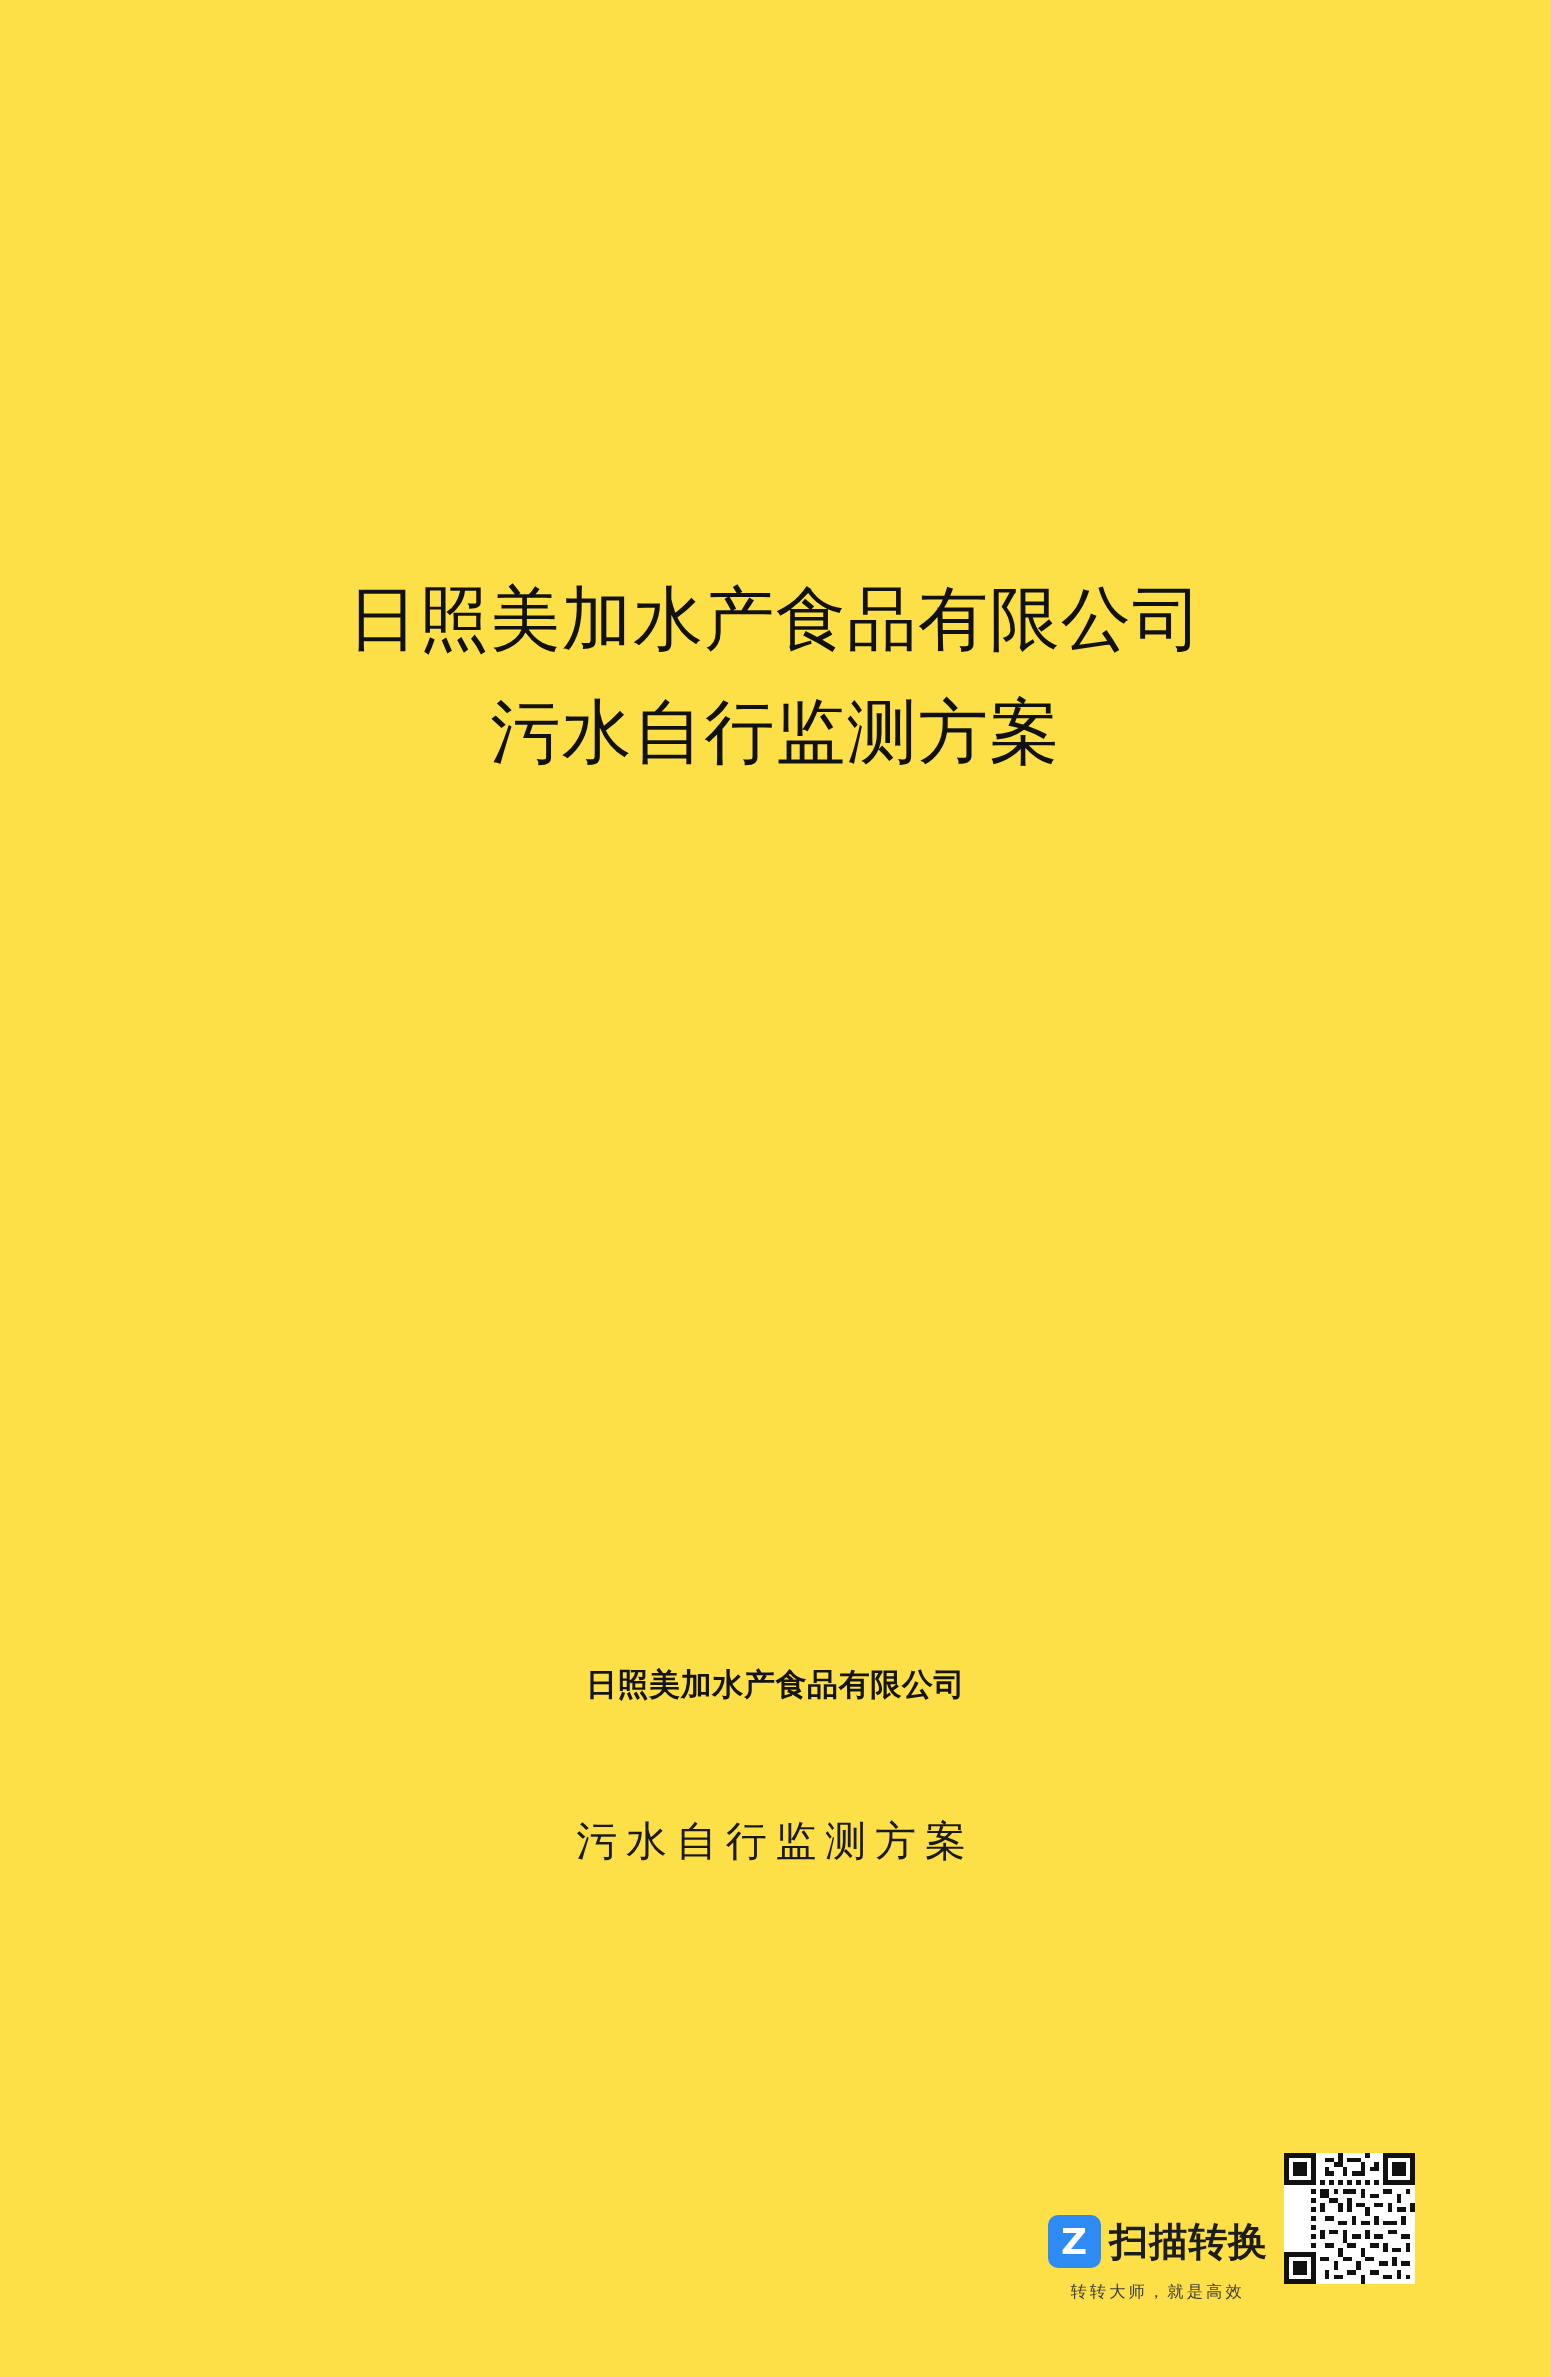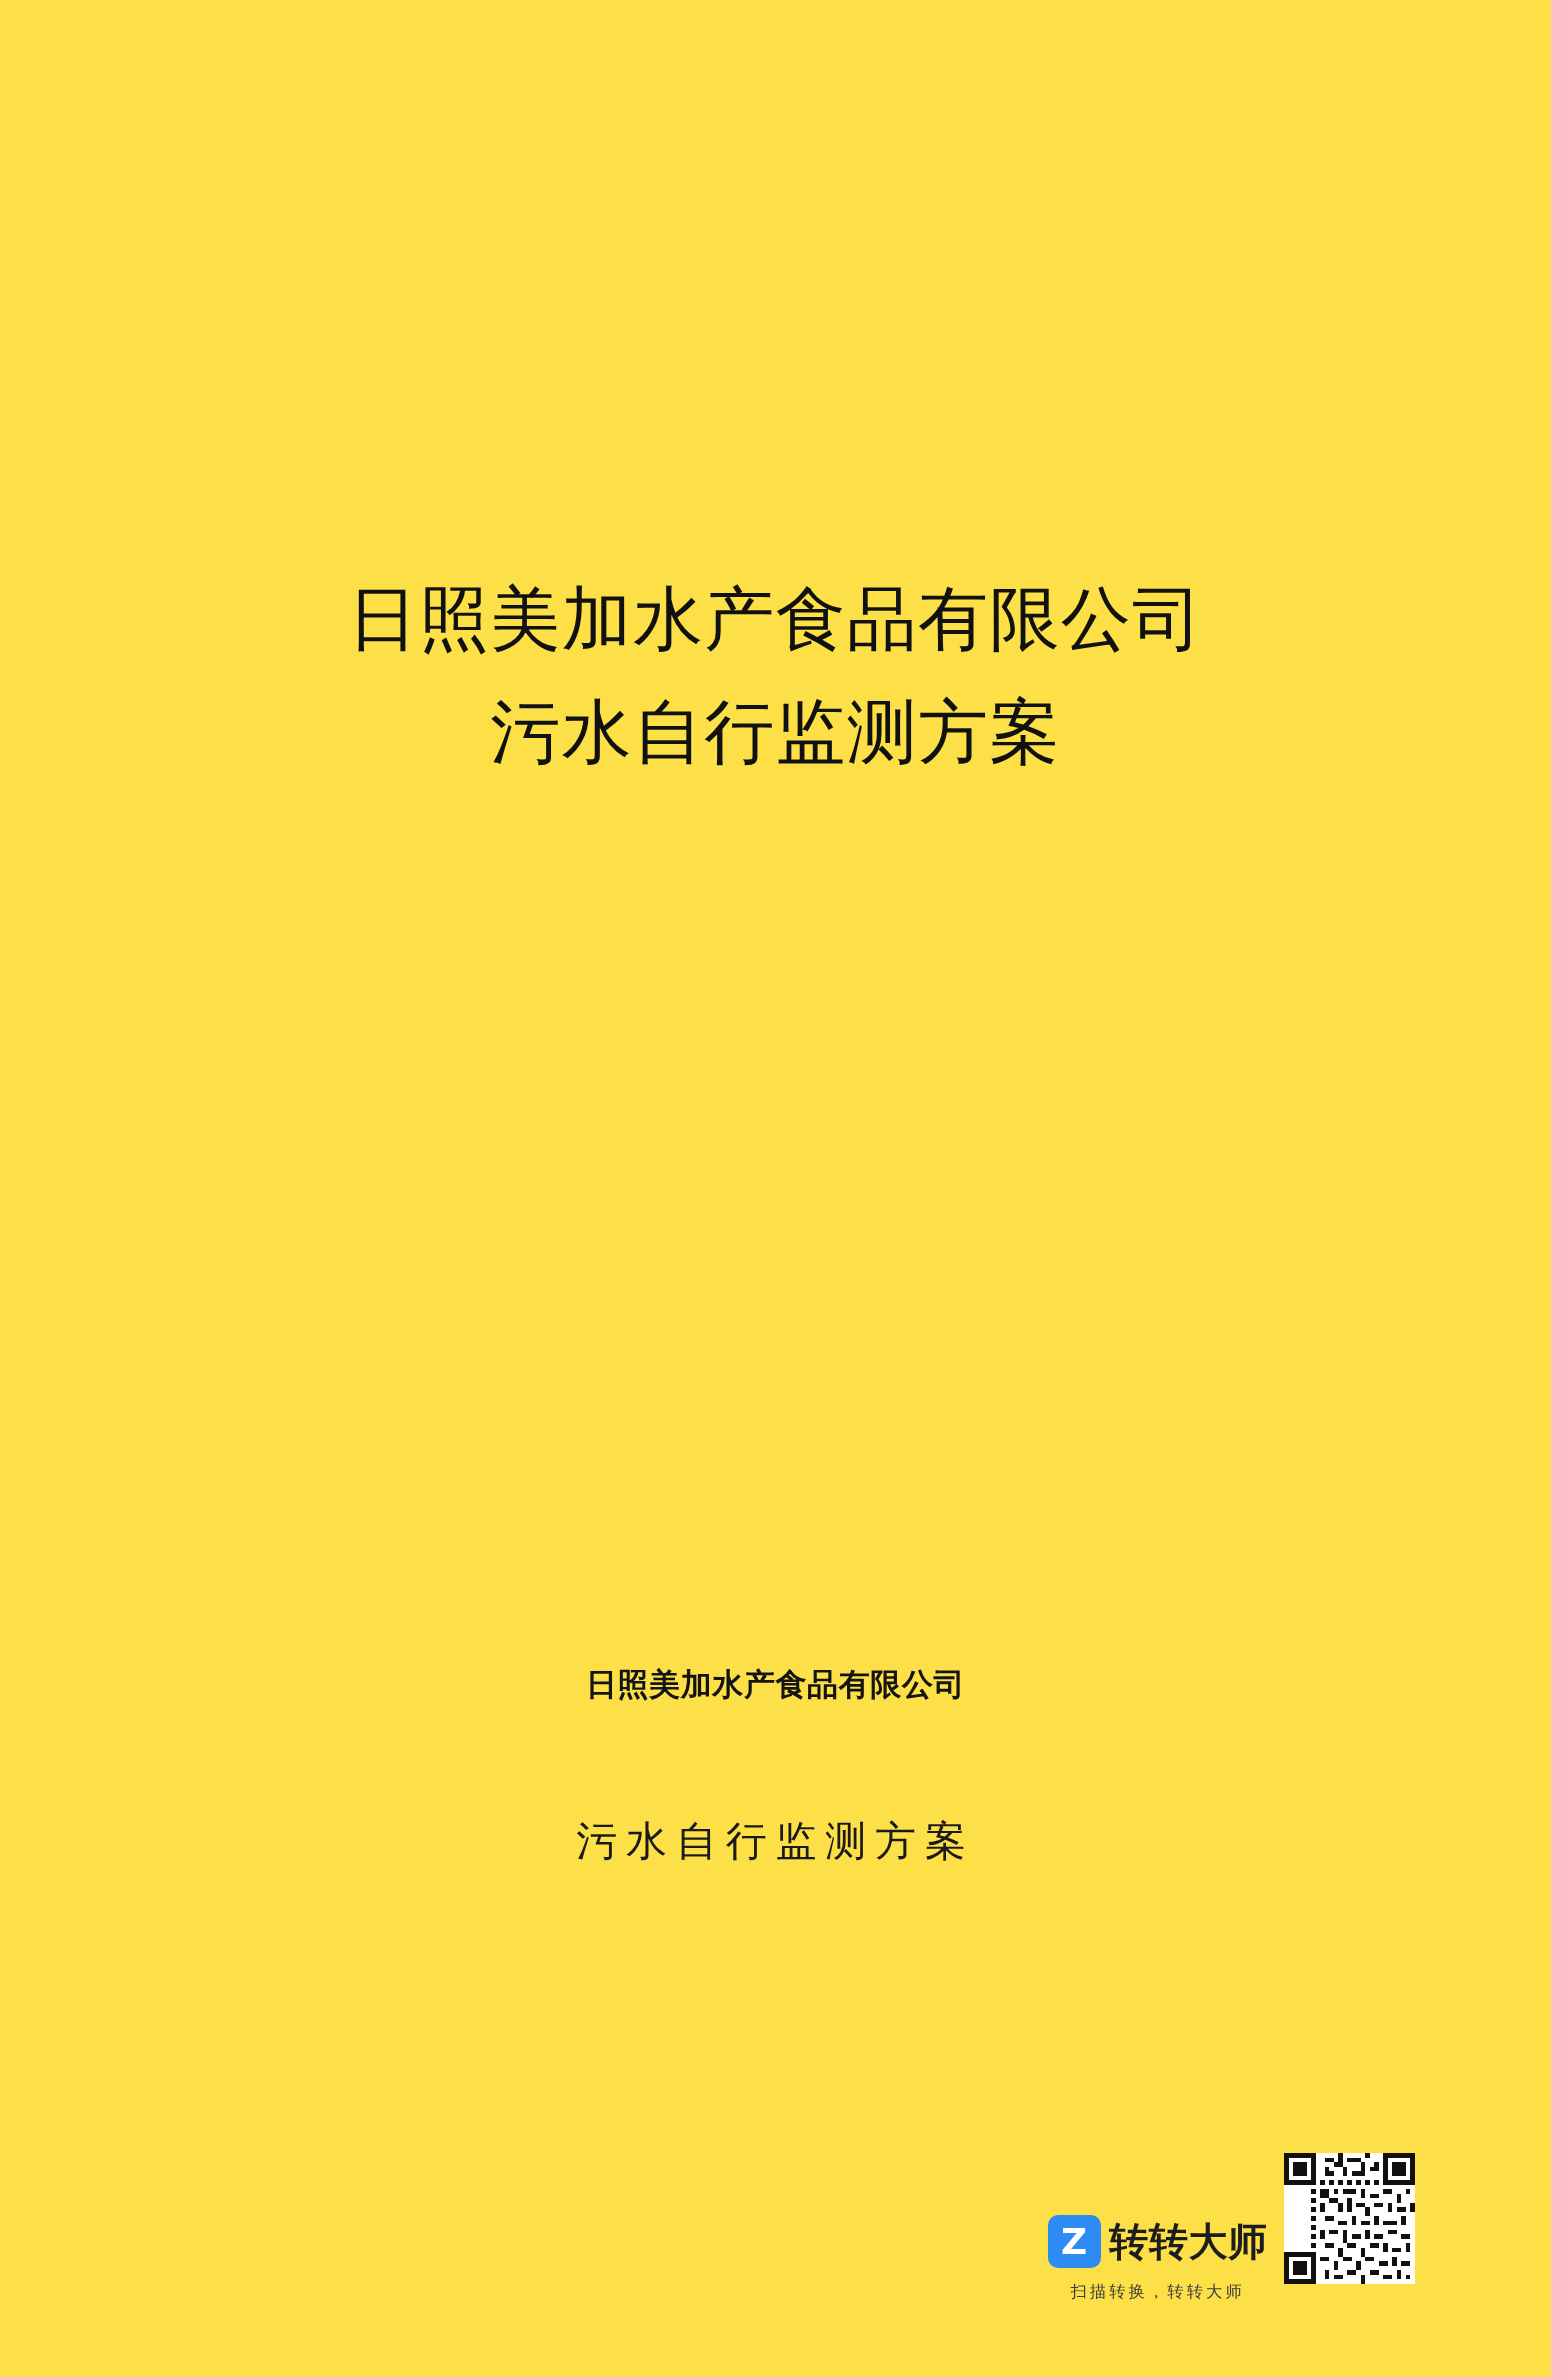--- a/index.html
+++ b/index.html
@@ -130,23 +130,23 @@
     <div class="sub-company">日照美加水产食品有限公司</div>
     <div class="sub-plan">污水自行监测方案</div>
   </div>
 
   <div class="brand">
     <div class="brand-left">
       <div class="brand-logo-row">
         <div class="brand-mark">
           <span>Z</span>
         </div>
-        <div class="brand-name">转转大师</div>
+        <div class="brand-name">扫描转换</div>
       </div>
-      <div class="brand-slogan">扫描转换，转转大师</div>
+      <div class="brand-slogan">转转大师，就是高效</div>
     </div>
 
     <div class="qr">
       <svg viewBox="0 0 29 29" width="131" height="131" shape-rendering="crispEdges" aria-hidden="true">
         <rect width="29" height="29" fill="#ffffff"></rect>
         <g fill="#111111">
 
           <rect x="0" y="0" width="7" height="1"></rect>
             <rect x="0" y="6" width="7" height="1"></rect>
           <rect x="0" y="0" width="1" height="7"></rect>

